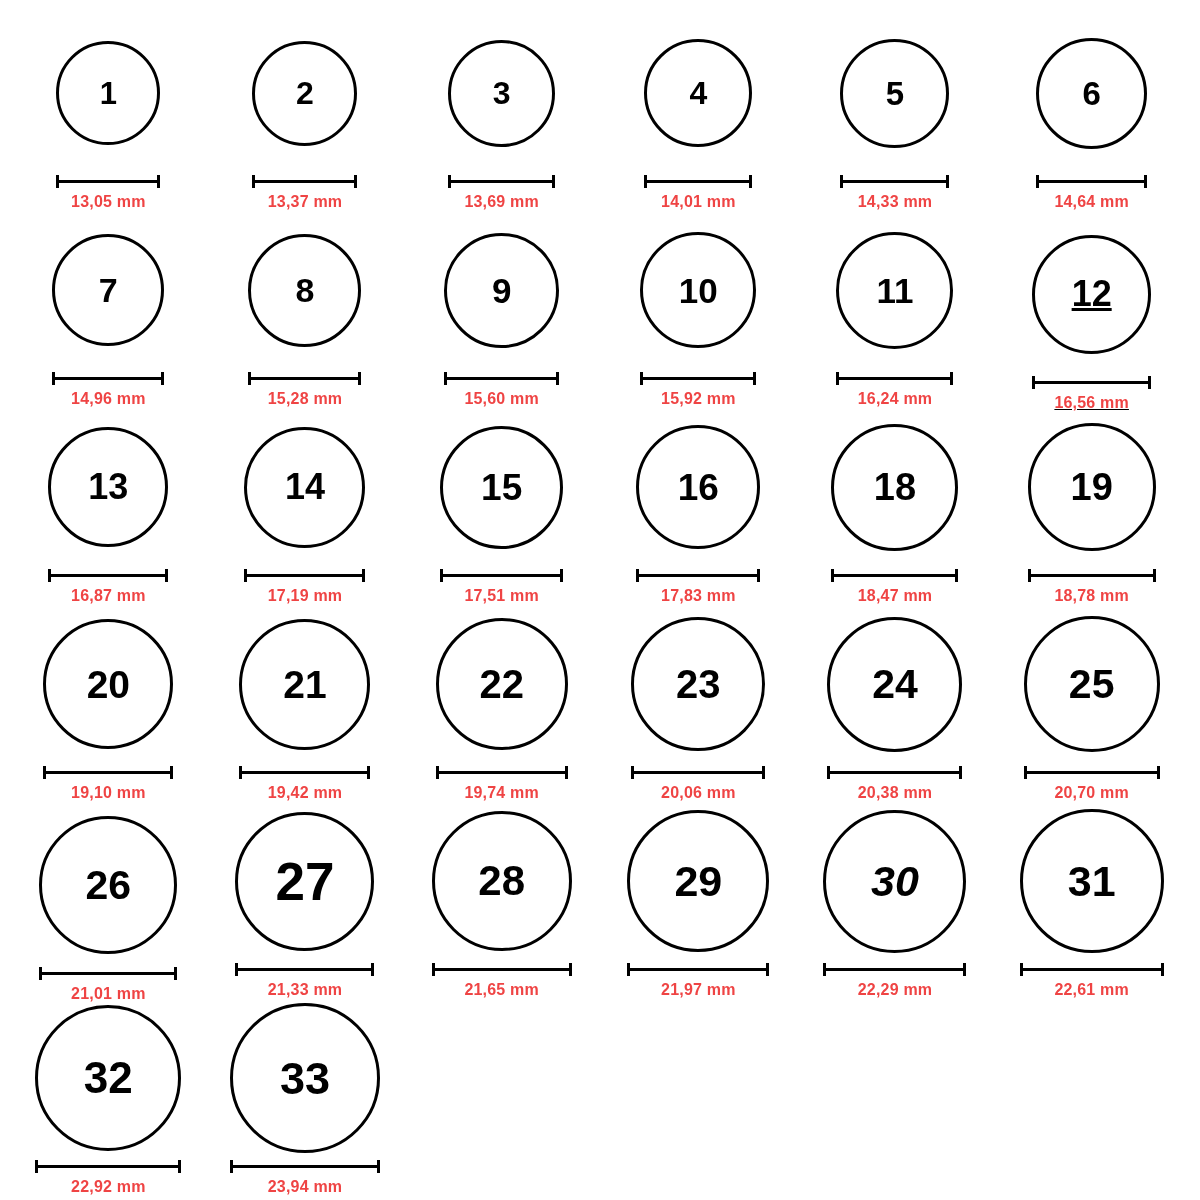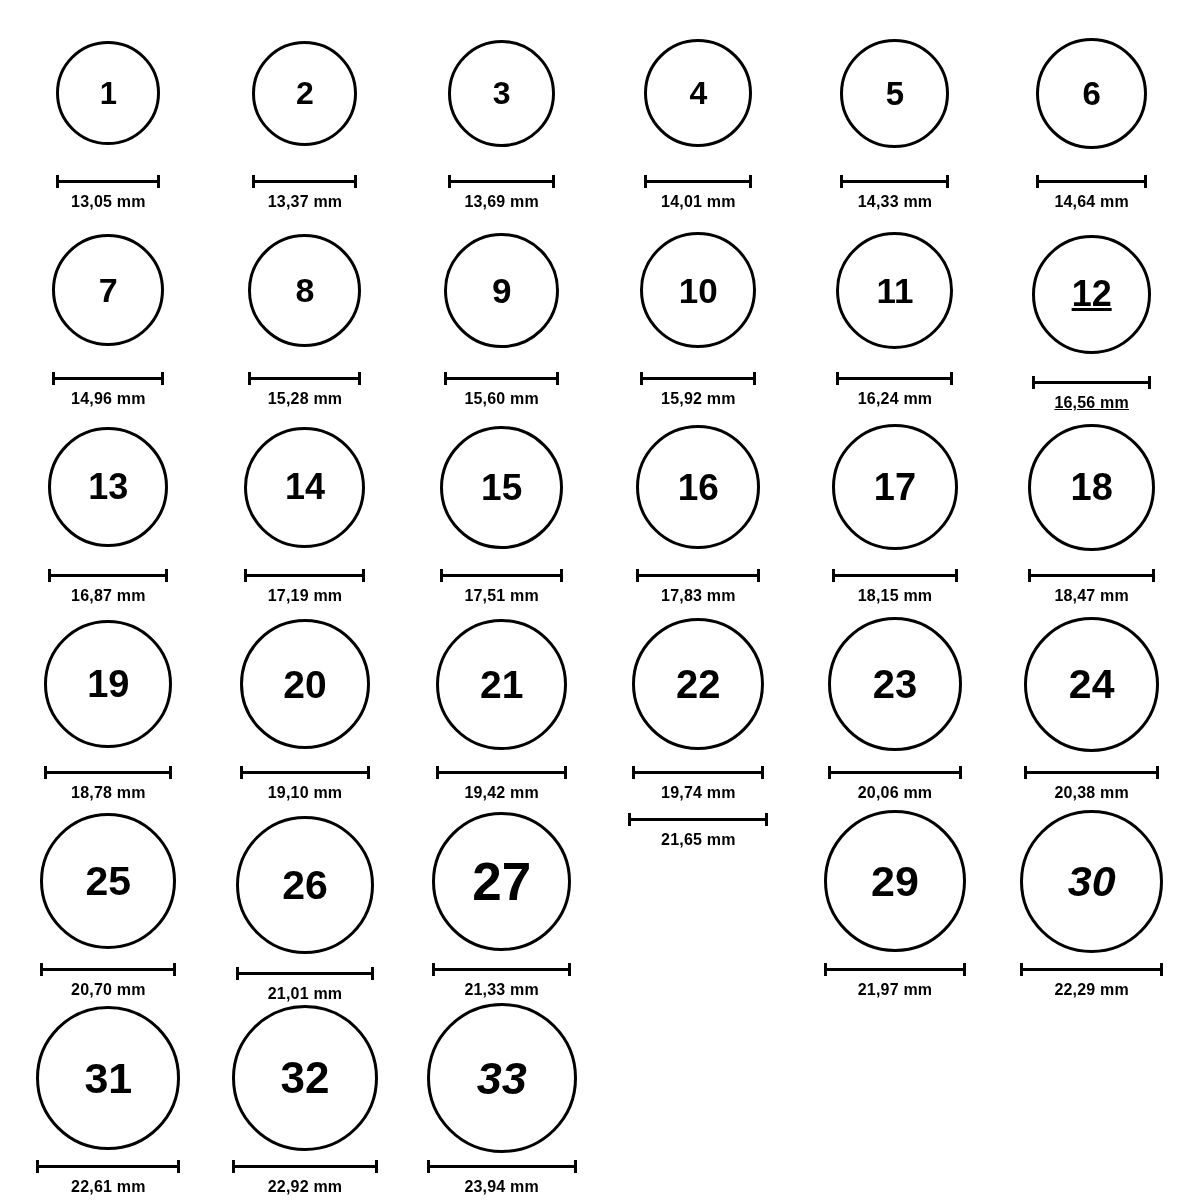--- a/index.html
+++ b/index.html
@@ -74,21 +74,21 @@
     height: 13px;
     background: #000000;
   }
   .bar .cap.left { left: 0; }
   .bar .cap.right { right: 0; }
   .mm {
     margin-top: 6px;
     font-size: 16px;
     font-weight: bold;
     letter-spacing: 0.2px;
-    color: #000000;
+    color: #ef4444;
     white-space: nowrap;
     font-family: "Liberation Sans", sans-serif;
   }
 </style>
 </head>
 <body>
 
 <div id="chart">
   <div class="grid">
       <div class="cell" style="height: 197px; justify-content: flex-start;">
@@ -294,33 +294,20 @@
         </div>
         <div class="bar" style="width: 124px;">
           <div class="line"></div>
           <div class="cap left"></div>
           <div class="cap right"></div>
         </div>
         <div class="mm">17,83 mm</div>
       </div>
       <div class="cell" style="height: 197px; justify-content: flex-start;">
         <div class="ring-wrap" style="height: 150px;">
-          <div class="ring" style="width: 126px; height: 126px;">
-            <span class="ring-number" style="font-size: 38px;">17</span>
-          </div>
-        </div>
-        <div class="bar" style="width: 126px;">
-          <div class="line"></div>
-          <div class="cap left"></div>
-          <div class="cap right"></div>
-        </div>
-        <div class="mm">18,15 mm</div>
-      </div>
-      <div class="cell" style="height: 197px; justify-content: flex-start;">
-        <div class="ring-wrap" style="height: 150px;">
           <div class="ring" style="width: 127px; height: 127px;">
             <span class="ring-number" style="font-size: 38px;">18</span>
           </div>
         </div>
         <div class="bar" style="width: 127px;">
           <div class="line"></div>
           <div class="cap left"></div>
           <div class="cap right"></div>
         </div>
         <div class="mm">18,47 mm</div>
@@ -436,20 +423,25 @@
           </div>
         </div>
         <div class="bar" style="width: 139px;">
           <div class="line"></div>
           <div class="cap left"></div>
           <div class="cap right"></div>
         </div>
         <div class="mm">21,33 mm</div>
       </div>
       <div class="cell" style="height: 197px; justify-content: flex-start;">
+        <div class="ring-wrap" style="height: 150px;">
+          <div class="ring" style="width: 140px; height: 140px;">
+            <span class="ring-number" style="font-size: 42px;">28</span>
+          </div>
+        </div>
         <div class="bar" style="width: 140px;">
           <div class="line"></div>
           <div class="cap left"></div>
           <div class="cap right"></div>
         </div>
         <div class="mm">21,65 mm</div>
       </div>
       <div class="cell" style="height: 197px; justify-content: flex-start;">
         <div class="ring-wrap" style="height: 150px;">
           <div class="ring" style="width: 142px; height: 142px;">
@@ -496,21 +488,21 @@
           </div>
         </div>
         <div class="bar" style="width: 146px;">
           <div class="line"></div>
           <div class="cap left"></div>
           <div class="cap right"></div>
         </div>
         <div class="mm">22,92 mm</div>
       </div>
       <div class="cell" style="height: 197px; justify-content: flex-start;">
-        <div class="ring-wrap" style="height: 150px; font-style: italic;">
+        <div class="ring-wrap" style="height: 150px;">
           <div class="ring" style="width: 150px; height: 150px;">
             <span class="ring-number" style="font-size: 45px;">33</span>
           </div>
         </div>
         <div class="bar" style="width: 150px;">
           <div class="line"></div>
           <div class="cap left"></div>
           <div class="cap right"></div>
         </div>
         <div class="mm">23,94 mm</div>

